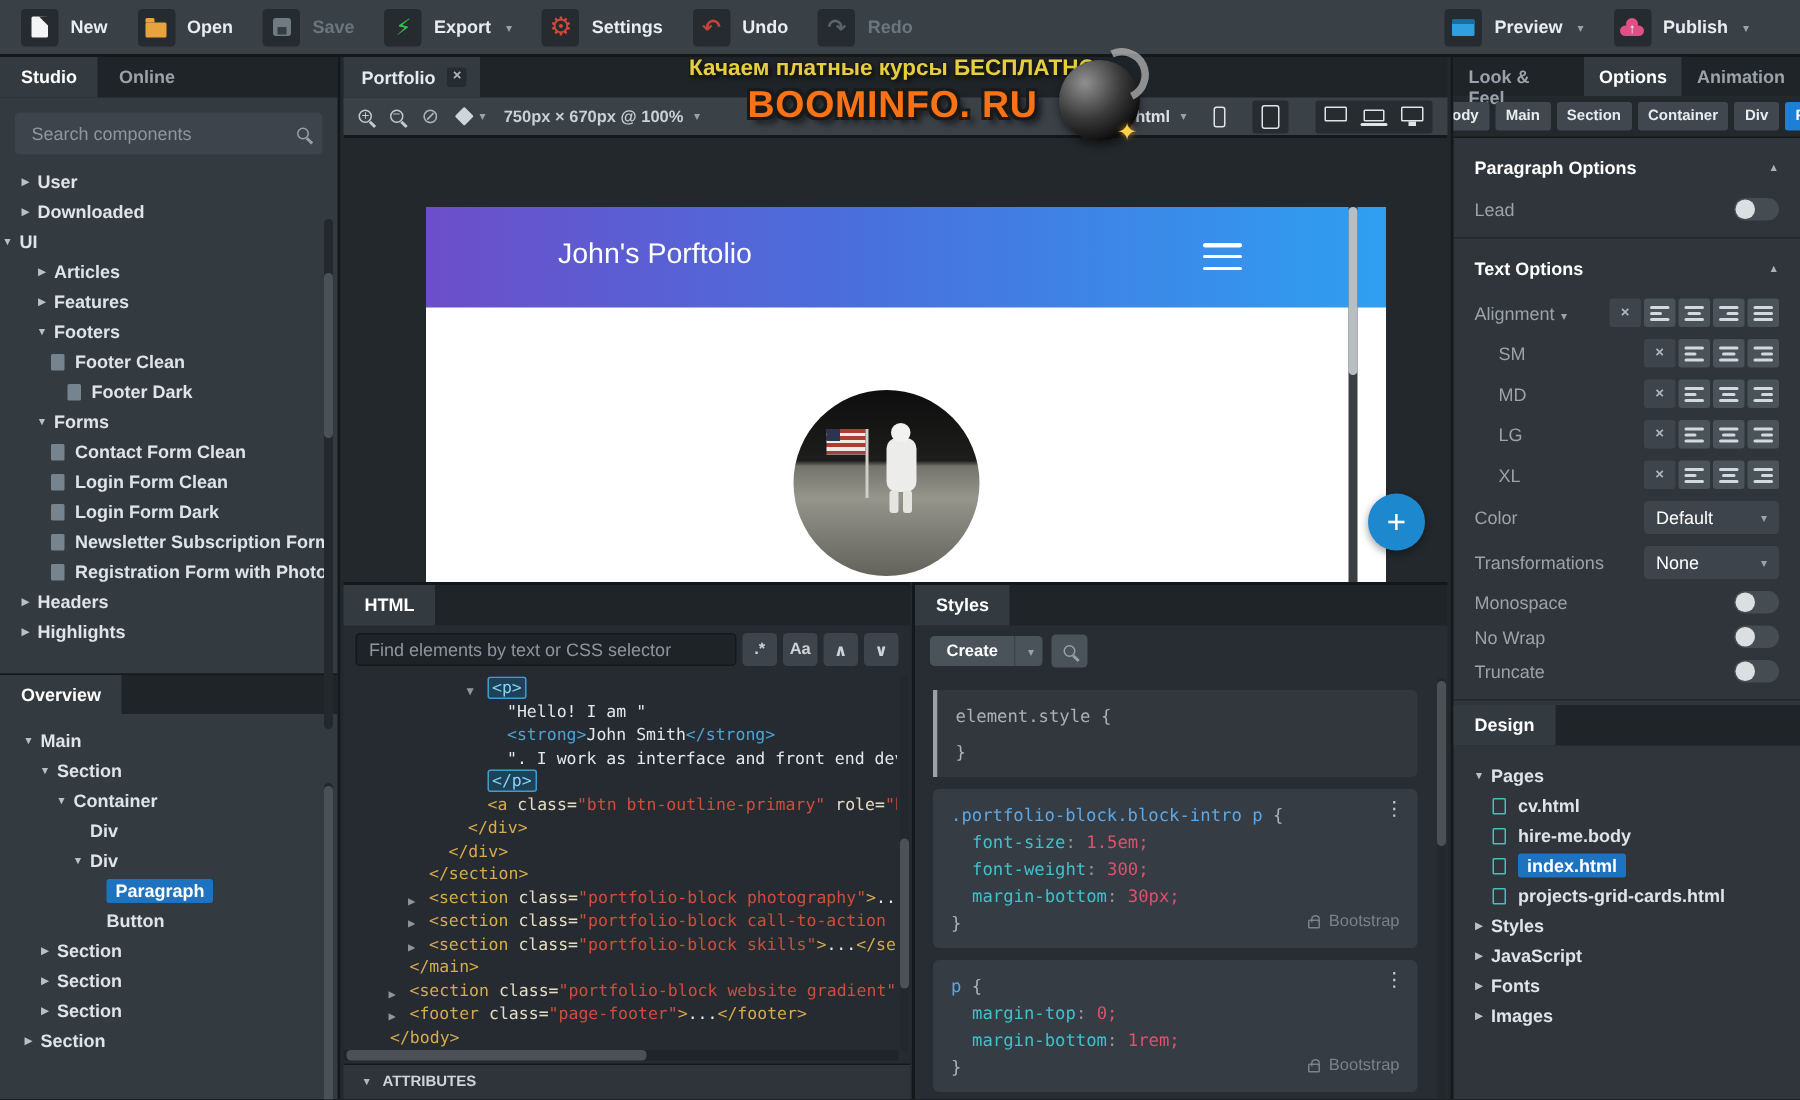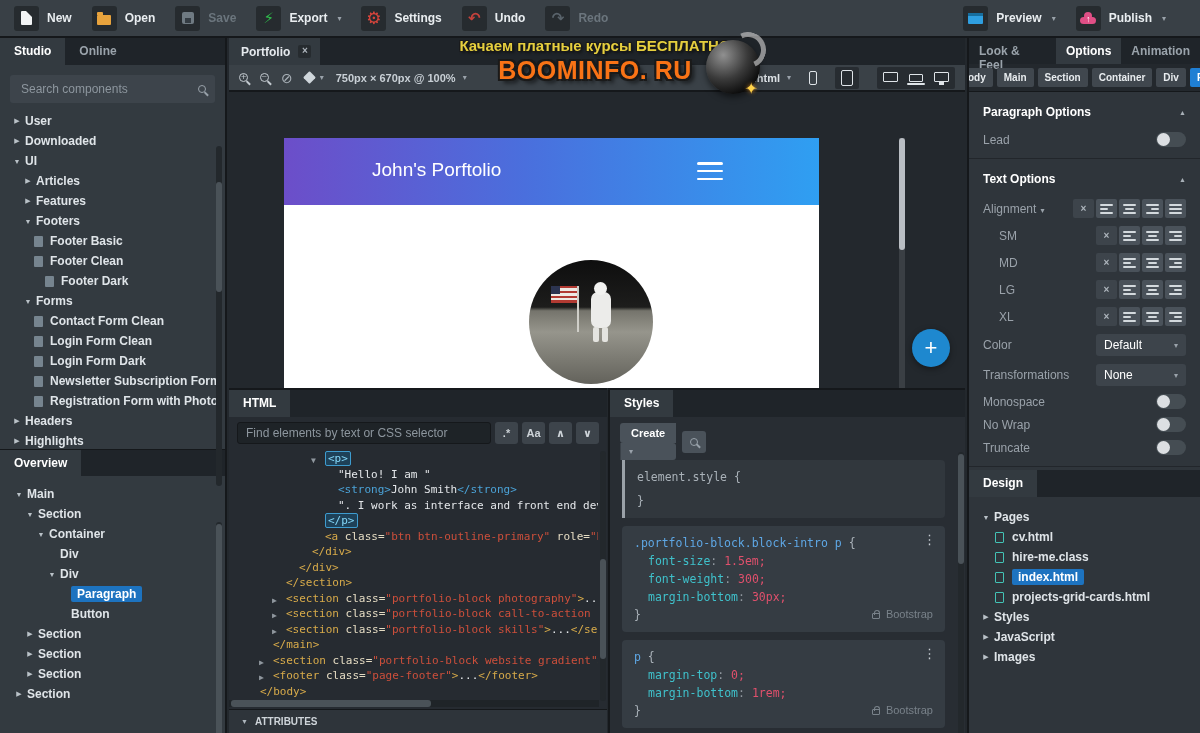--- a/index.html
+++ b/index.html
@@ -75,21 +75,21 @@
   .dvc-box{height:22px;background:#272c31;border-radius:2px;display:flex;align-items:center;justify-content:center;padding:0 6px;gap:11px;margin-left:6px;}
   .ic-phone-icon{width:8px;height:14px;border:1.5px solid #dfe4e8;border-radius:2px;}
   .ic-tablet-icon{width:12px;height:16px;border:1.5px solid #dfe4e8;border-radius:2px;}
   .ic-screen-icon{width:15px;height:10px;border:1.5px solid #dfe4e8;border-radius:1px;}
   .ic-laptop-icon{width:14px;height:8px;border:1.5px solid #dfe4e8;position:relative;border-radius:1px;}
   .ic-laptop-icon::after{content:"";position:absolute;left:-3px;bottom:-4px;width:18px;height:2px;background:#dfe4e8;border-radius:1px;}
   .ic-monitor-icon{width:15px;height:10px;border:1.5px solid #dfe4e8;border-radius:1px;position:relative;}
   .ic-monitor-icon::after{content:"";position:absolute;left:4px;bottom:-4px;width:5px;height:3px;background:#dfe4e8;}
 
   .viewport{position:absolute;top:54px;left:0;width:736px;height:296px;background:#23282d;overflow:hidden;}
-  .page{position:absolute;left:55px;top:46px;width:535px;height:250px;background:#fff;overflow:hidden;}
+  .page{position:absolute;left:55px;top:46px;width:640px;height:250px;background:#fff;overflow:hidden;}
   .pnav{height:67px;background:linear-gradient(90deg,#6c4ec9 0%,#4a6fdd 45%,#2f9ff2 100%);position:relative;}
   .brand{position:absolute;left:88px;top:21px;font-size:19px;color:#fff;}
   .burger{position:absolute;right:96px;top:24px;width:26px;height:18px;display:flex;flex-direction:column;justify-content:space-between;cursor:pointer;}
   .burger span{height:2.5px;background:#fff;border-radius:2px;}
   .pgscroll{position:absolute;left:670px;top:46px;width:6px;height:250px;background:#3a3f44;}
   .pgscroll .vthumb{background:#b9bec3;}
   .avatar{position:absolute;left:245px;top:122px;width:124px;height:124px;border-radius:50%;overflow:hidden;
           background:linear-gradient(#0e0e0e 0%,#1d1d1c 38%,#75746c 41%,#96958c 58%,#7b7a72 80%,#63625b 100%);}
   .flag{position:absolute;left:22px;top:26px;width:26px;height:17px;
         background:repeating-linear-gradient(180deg,#b23a32 0 2.4px,#eeeae4 2.4px 4.8px);}
@@ -116,21 +116,21 @@
   .tk-sel{color:#83d6f7;background:rgba(23,84,120,.55);border:1px solid #3e9ccf;border-radius:2px;padding:0 2px;}
   .hscroll{position:absolute;bottom:26px;left:0;width:370px;height:7px;background:#1f2428;}
   .hthumb{position:absolute;top:0;height:7px;background:#4a5258;border-radius:3px;}
   .attr-bar{position:absolute;bottom:0;height:24px;left:0;right:0;background:#2e343a;border-top:1px solid #15181b;
             display:flex;align-items:center;gap:7px;padding:0 12px;font-size:10px;font-weight:bold;color:#ced4d9;}
   .attr-bar .arr{font-size:7px;color:#aeb6bd;}
 
   
   .styles-panel{position:absolute;left:379px;top:350px;width:357px;height:345px;background:#282d33;border-top:2px solid #15181b;border-left:2px solid #15181b;}
   .sp-toolbar{display:flex;align-items:center;padding:6px 10px;gap:6px;}
-  .create-btn{display:flex;flex-direction:column;}
+  .create-btn{display:flex;}
   .create-main{background:#4a525a;color:#fff;font-size:11px;font-weight:bold;padding:4px 11px;border-radius:3px 0 0 3px;cursor:pointer;}
   .create-caret{background:#4a525a;border-left:1px solid #3a4148;border-radius:0 3px 3px 0;padding:4px 6px;display:flex;align-items:center;cursor:pointer;}
   .sqbtn{width:24px;height:22px;background:#4a525a;border-radius:3px;display:flex;align-items:center;justify-content:center;cursor:pointer;}
   .rules{position:absolute;top:62px;left:0;right:8px;bottom:0;overflow:hidden;}
   .rule{background:#353c43;border-radius:4px;margin:8px 12px;padding:8px 12px 8px 12px;position:relative;
         font-family:"DejaVu Sans Mono","Liberation Mono",monospace;font-size:11.5px;line-height:18px;}
   .rule.element{background:#31373d;border-left:3px solid #9aa1a8;border-radius:0 4px 4px 0;}
   .rule.element .sel-name{color:#a9b1b8;}
   .sel-name{color:#5ea7e5;} .brace{color:#aab2b9;}
   .prop{padding-left:14px;} .prop-n{color:#3fc1cb;} .prop-colon{color:#8f979e;} .prop-v{color:#e0506c;}
@@ -262,39 +262,35 @@
     </div>
     <div class="tree lib-tree">
         <div class="trow" style="padding-left: 12px;">
           <span class="arr">▶</span>
           <span>User</span>
         </div>
         <div class="trow" style="padding-left: 12px;">
           <span class="arr">▶</span>
           <span>Downloaded</span>
         </div>
-        <div class="trow" style="padding-left: 12px;">
+        <div class="trow" style="">
           <span class="arr">▼</span>
           <span>UI</span>
         </div>
         <div class="trow" style="padding-left: 23px;">
           <span class="arr">▶</span>
           <span>Articles</span>
         </div>
         <div class="trow" style="padding-left: 23px;">
           <span class="arr">▶</span>
           <span>Features</span>
         </div>
         <div class="trow" style="padding-left: 23px;">
           <span class="arr">▼</span>
           <span>Footers</span>
-        </div>
-        <div class="trow" style="padding-left: 34px;">
-          <span class="doc-ic"></span>
-          <span>Footer Basic</span>
         </div>
         <div class="trow" style="padding-left: 34px;">
           <span class="doc-ic"></span>
           <span>Footer Clean</span>
         </div>
         <div class="trow" style="padding-left: 45px;">
           <span class="doc-ic"></span>
           <span>Footer Dark</span>
         </div>
         <div class="trow" style="padding-left: 23px;">
@@ -761,37 +757,41 @@
           <div class="trow">
             <span class="arr">▼</span>
             <span>Pages</span>
           </div>
           <div class="trow" style="padding-left: 14px;">
             <span class="page-ic"></span>
             <span>cv.html</span>
           </div>
           <div class="trow" style="padding-left: 14px;">
             <span class="page-ic"></span>
-            <span>hire-me.class</span>
+            <span>hire-me.body</span>
           </div>
           <div class="trow" style="padding-left: 14px;">
             <span class="page-ic"></span>
             <span class="sel-pill">index.html</span>
           </div>
           <div class="trow" style="padding-left: 14px;">
             <span class="page-ic"></span>
             <span>projects-grid-cards.html</span>
           </div>
           <div class="trow">
             <span class="arr">▶</span>
             <span>Styles</span>
           </div>
           <div class="trow">
             <span class="arr">▶</span>
             <span>JavaScript</span>
+          </div>
+          <div class="trow">
+            <span class="arr">▶</span>
+            <span>Fonts</span>
           </div>
           <div class="trow">
             <span class="arr">▶</span>
             <span>Images</span>
           </div>
         </div>
     </div>
   </div>
 
   <div class="wm">

